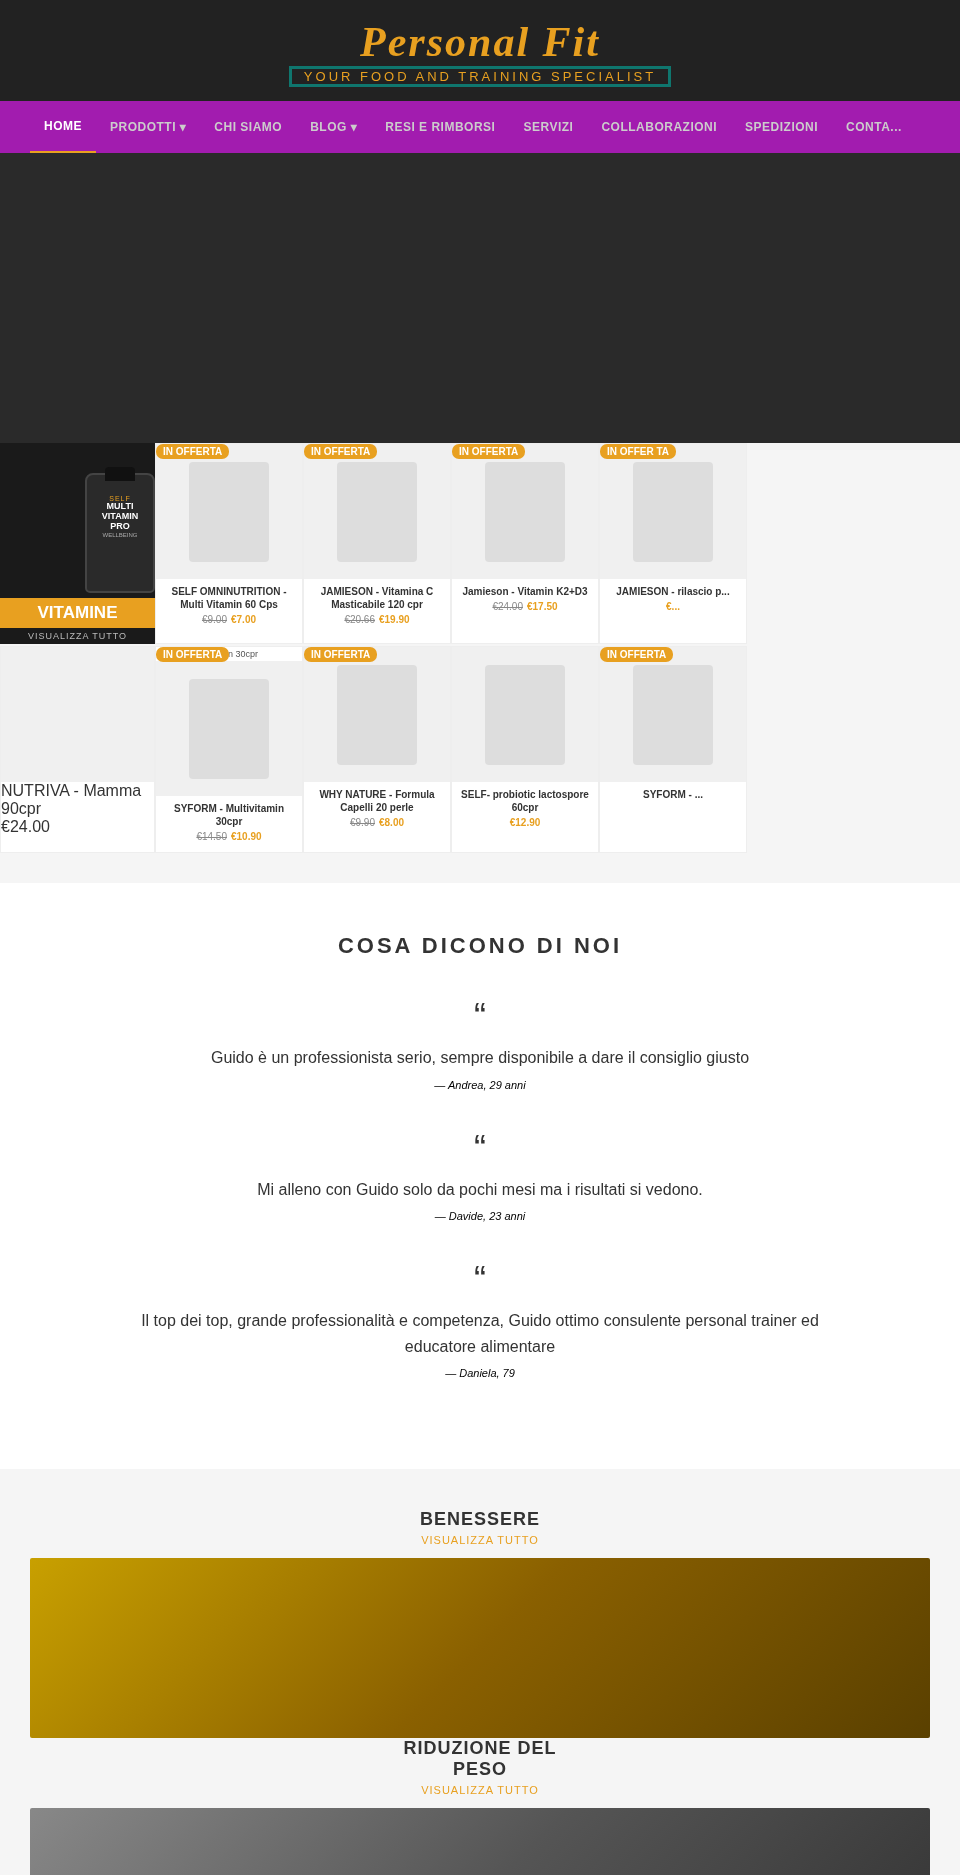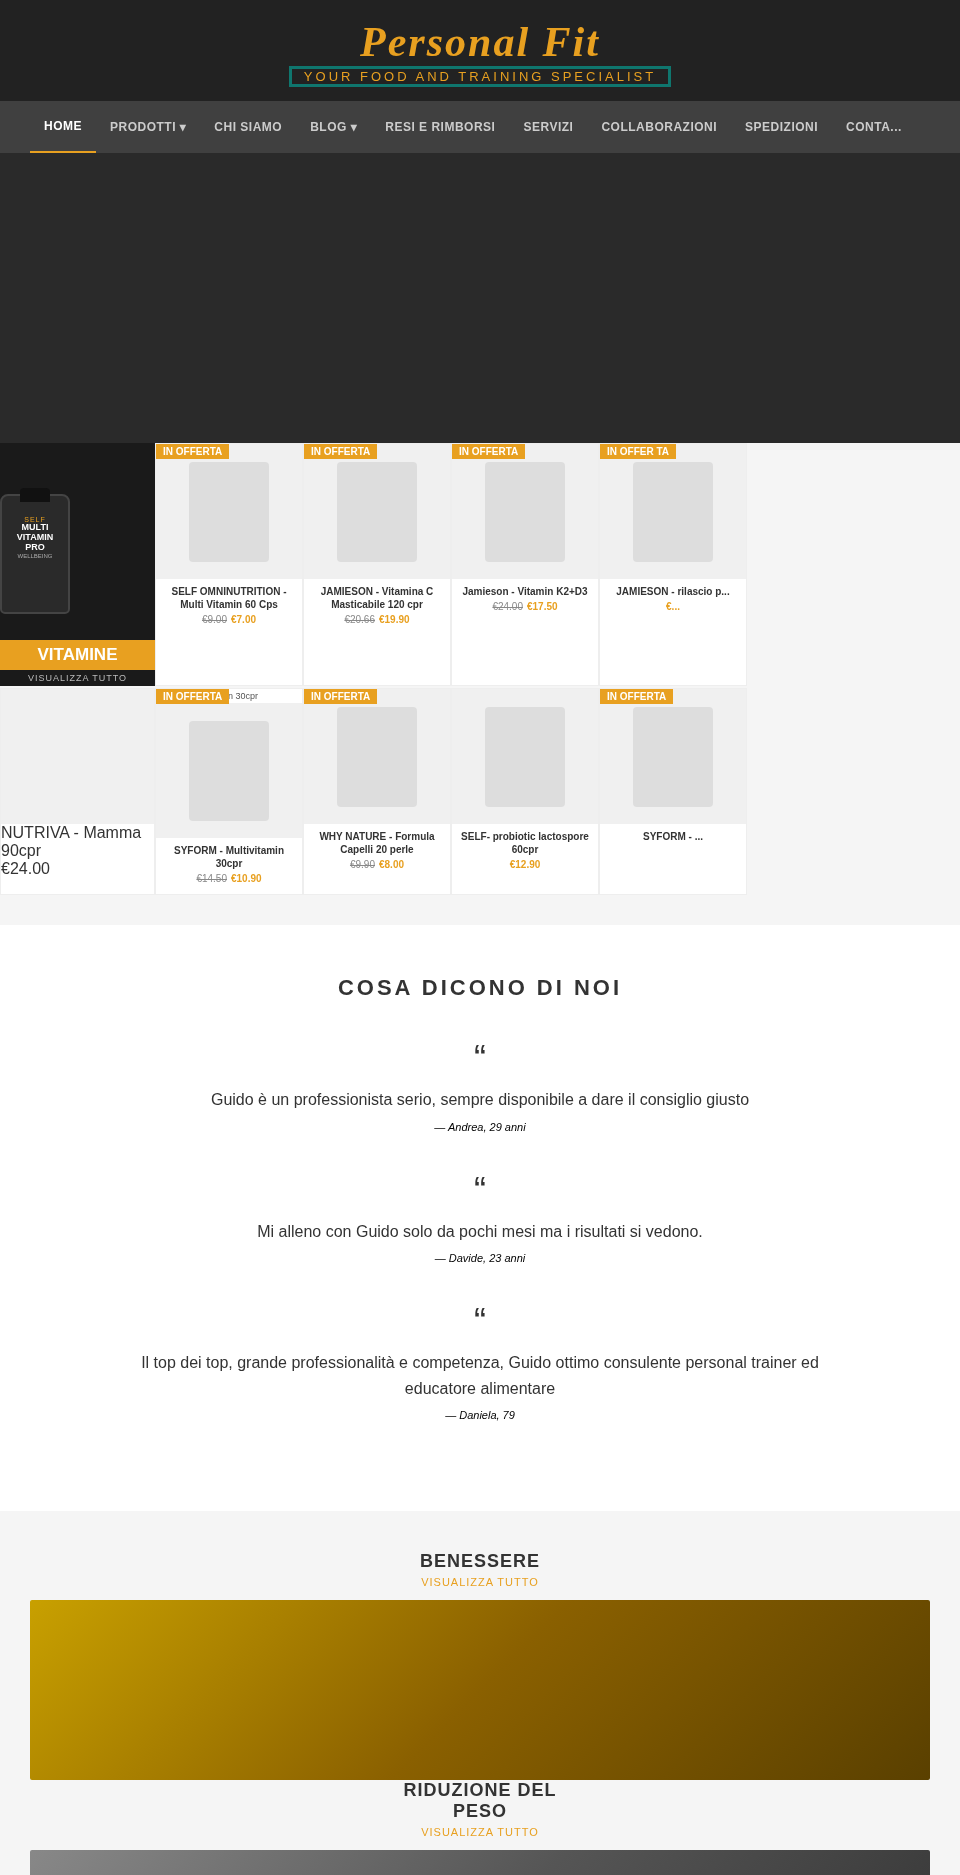--- a/index.html
+++ b/index.html
@@ -4,32 +4,32 @@
   <style>
     * { margin: 0; padding: 0; box-sizing: border-box; }
     body { font-family: Arial, Helvetica, sans-serif; background: #f5f5f5; color: #333; overflow-x: hidden; width: 960px; }
 
     
     .header { background: #222; text-align: center; padding: 18px 0 14px; }
     .header .site-title { font-size: 42px; font-weight: 900; color: #e8a020; font-style: italic; font-family: Georgia, serif; letter-spacing: 2px; }
     .header .site-tagline { font-size: 13px; color: #e8a020; letter-spacing: 3px; text-transform: uppercase; border: 3px solid #0f766e; display: inline-block; padding: 0 12px; }
 
     
-    nav { background: #404040; display: flex; align-items: center; padding: 0 30px; }
+    nav { background: #a21caf; display: flex; align-items: center; padding: 0 30px; }
     nav a { color: #ccc; text-decoration: none; font-size: 12px; font-weight: 600; text-transform: uppercase; padding: 18px 14px; display: inline-block; letter-spacing: 0.5px; }
     nav a.active { color: #fff; border-bottom: 2px solid #e8a020; }
 
     
     .hero { background: #2a2a2a; height: 290px; display: flex; align-items: center; justify-content: center; }
 
     
     .products-section { background: #f5f5f5; padding: 0 0 30px; overflow: hidden; }
 
     .product-card { width: 148px; min-width: 148px; background: #fff; border: 1px solid #eee; padding-bottom: 10px; position: relative; flex-shrink: 0; }
-    .product-card .badge { background: #e8a020; color: #fff; font-size: 10px; font-weight: 700; padding: 2px 7px; position: absolute; top: 0; left: 0; z-index: 2; text-transform: uppercase; }
+    .product-card .badge { background: #e8a020; color: #fff; font-size: 10px; font-weight: 700; padding: 2px 7px; position: absolute; top: 0; left: 0; z-index: 2; text-transform: uppercase; border-radius: 7px; }
     .product-card .img-area { width: 100%; height: 135px; background: #f0f0f0; display: flex; align-items: center; justify-content: center; overflow: hidden; }
     .product-card .img-area .product-img-box { width: 80px; height: 100px; background: #ddd; border-radius: 4px; }
     .product-card .prod-name { font-size: 10px; color: #333; text-align: center; padding: 6px 4px 3px; line-height: 1.3; font-weight: 600; }
     .product-card .prod-price { text-align: center; font-size: 10px; color: #888; }
     .product-card .prod-price .old-price { text-decoration: line-through; margin-right: 4px; }
     .product-card .prod-price .new-price { color: #e8a020; font-weight: 700; }
 
     
     .testimonials { background: #fff; padding: 50px 31px; text-align: center; }
     .testimonials h2 { font-size: 22px; font-weight: 700; letter-spacing: 3px; color: #333; margin-bottom: 40px; text-transform: uppercase; }
@@ -49,21 +49,21 @@
     
     .cat-img-benessere { background: linear-gradient(135deg, #c8a000 0%, #8a6000 50%, #5a4000 100%); }
     .cat-img-riduzione { background: linear-gradient(135deg, #888 0%, #555 50%, #333 100%); }
     .cat-img-nutrizione { background: linear-gradient(135deg, #e8a020 0%, #c06000 50%, #802000 100%); }
 
     
     .products-area { display: flex; overflow: hidden; }
 
     
     .vitamine-big { width: 155px; min-width: 155px; background: #1a1a1a; position: relative; min-height: 190px; display: flex; flex-direction: column; justify-content: flex-end; overflow: hidden; flex-shrink: 0; }
-    .vitamine-bottle { width: 100%; height: 197px; display: flex; align-items: center; justify-content: flex-start; padding-top: 25px; }
+    .vitamine-bottle { width: 100%; height: 155px; display: flex; align-items: center; justify-content: flex-end; padding-top: 25px; }
     .bottle-shape { width: 70px; height: 120px; background: #2a2a2a; border-radius: 8px 8px 5px 5px; position: relative; border: 2px solid #444; }
     .bottle-shape::before { content: ''; position: absolute; top: -8px; left: 50%; transform: translateX(-50%); width: 30px; height: 14px; background: #111; border-radius: 4px 4px 0 0; }
     .bottle-label-text { position: absolute; top: 20px; left: 50%; transform: translateX(-50%); width: 60px; text-align: center; }
     .bottle-brand { font-size: 7px; color: #e8a020; text-transform: uppercase; letter-spacing: 1px; }
     .bottle-product { font-size: 9px; color: #fff; font-weight: 900; text-transform: uppercase; line-height: 1.1; }
     .bottle-sub { font-size: 6px; color: #aaa; }
     .vitamine-footer { background: #e8a020; color: #fff; font-size: 17px; font-weight: 900; text-transform: uppercase; padding: 5px 8px; text-align: center; }
     .vitamine-footer2 { color: #bbb; font-size: 9px; text-transform: uppercase; letter-spacing: 1px; text-align: center; padding: 3px; background: #1a1a1a; }
 
     

